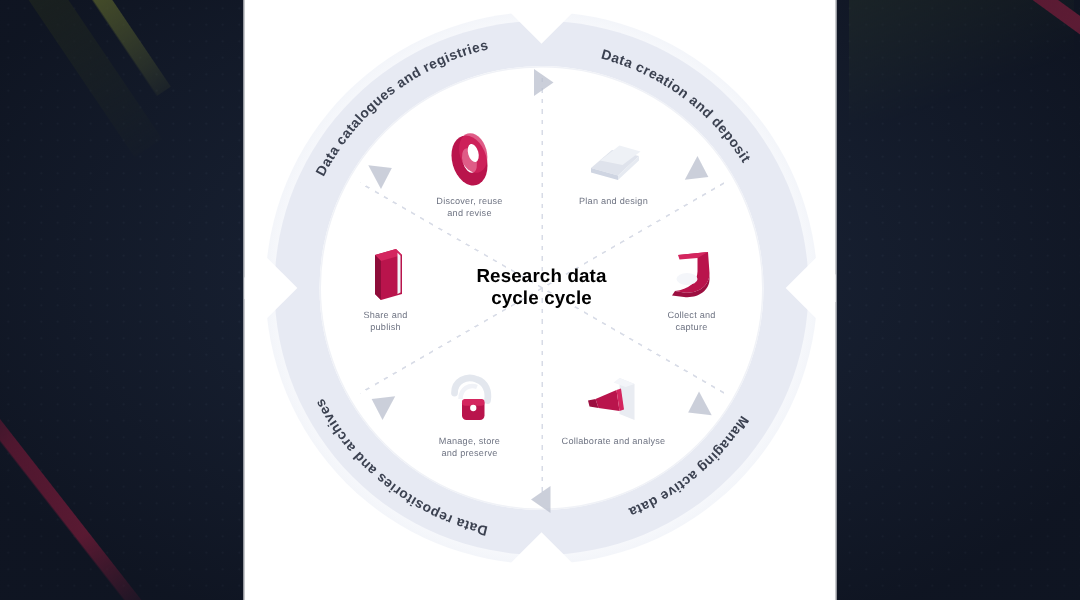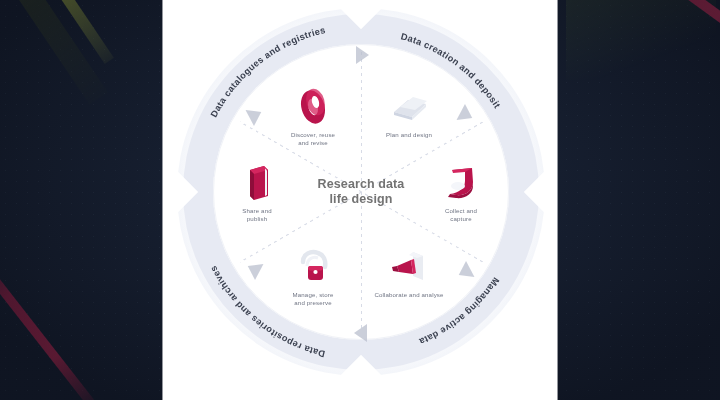--- a/index.html
+++ b/index.html
@@ -209,21 +209,21 @@
   }
 
   
   .centre {
     position: absolute;
     left: 50%;
     top: 186px;
     transform: translate(-50%, -50%);
     text-align: center;
     width: 140px;
-    color: #737373;
+    color: #000000;
     font-size: 12.5px;
     font-weight: bold;
     line-height: 1.22;
     letter-spacing: .1px;
   }
   .centre div { white-space: nowrap; }
 
   
   .seg {
     position: absolute;
@@ -324,21 +324,21 @@
           <text>
             <textPath href="#arcBL" startOffset="14%">Data repositories and archives</textPath>
           </text>
           <text>
             <textPath href="#arcTL" startOffset="30%">Data catalogues and registries</textPath>
           </text>
         </svg>
 
         <div class="centre">
           <div>Research data</div>
-          <div>life design</div>
+          <div>cycle cycle</div>
         </div>
 
         <div class="seg seg-discover">
           <div class="seg-icon">
             <svg width="40" height="42" viewBox="0 0 40 42">
               <ellipse cx="20" cy="21" rx="11.5" ry="17" fill="#b9144c" transform="rotate(-16 20 21)"></ellipse>
               <ellipse cx="20" cy="21" rx="4.6" ry="8.4" fill="#ffffff" transform="rotate(-16 20 21)"></ellipse>
               <ellipse cx="22.5" cy="16" rx="9" ry="13.5" fill="#d4265f" opacity=".75" transform="rotate(-16 22.5 16)"></ellipse>
               <ellipse cx="22.5" cy="16" rx="3.4" ry="6.2" fill="#ffffff" transform="rotate(-16 22.5 16)"></ellipse>
             </svg>

